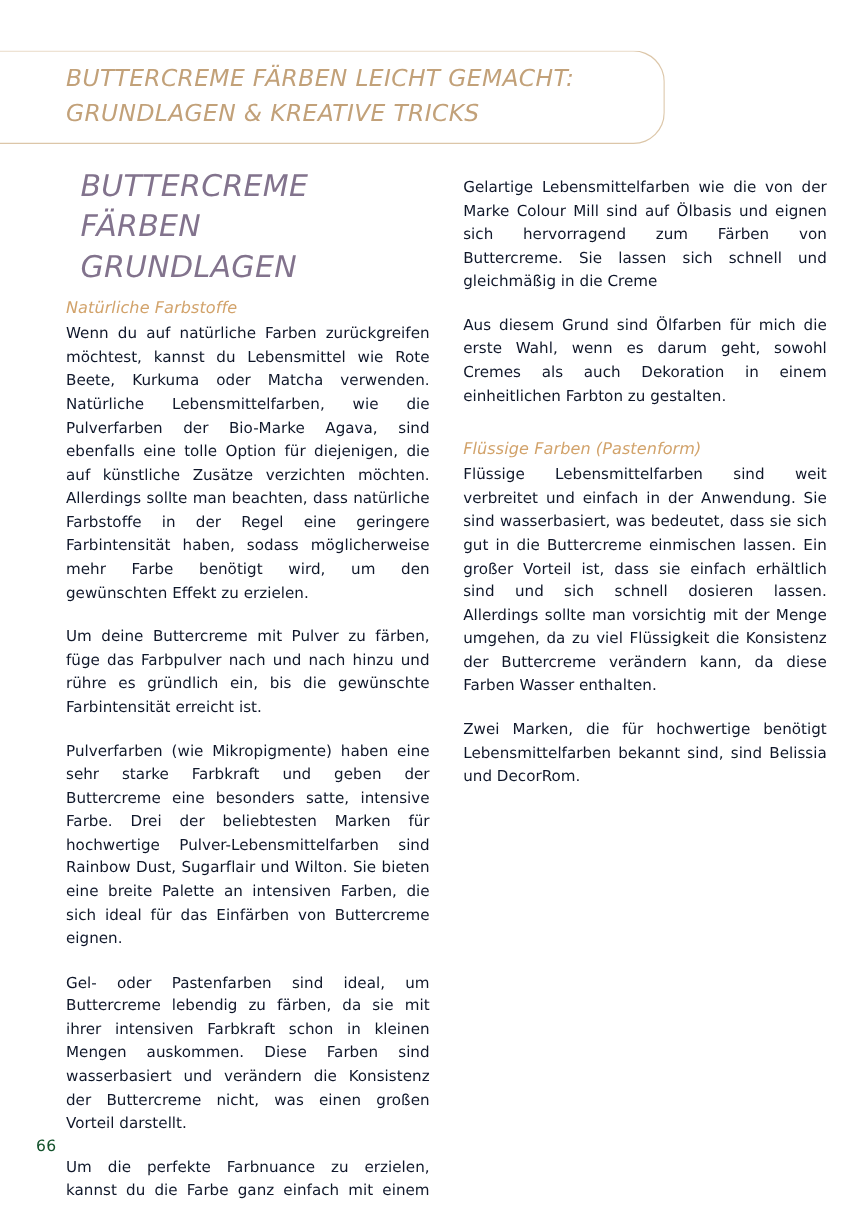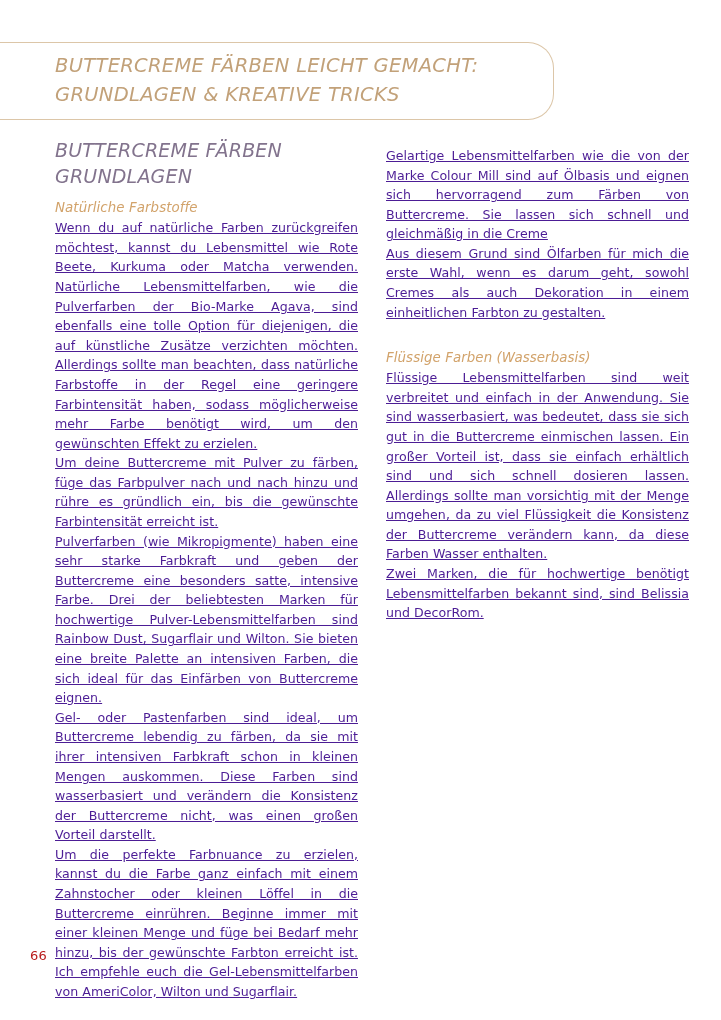--- a/index.html
+++ b/index.html
@@ -66,25 +66,25 @@
   .col {
     width: 303px;
     flex: 0 0 303px;
   }
   .col-right {
     padding-top: 8px;
   }
 
   
   .section-title {
-    margin: 0 0 9px 0;
+    margin: 0 0 9px 12px;
     font-family: "DejaVu Sans", sans-serif;
     font-style: italic;
     font-weight: 400;
-    font-size: 19px;
+    font-size: 25px;
     line-height: 1.35;
     letter-spacing: 0.01em;
     color: #82738d;
     white-space: pre-line;
   }
   .sub-title {
     margin: 0 0 1px 0;
     font-family: "DejaVu Sans", sans-serif;
     font-style: italic;
     font-weight: 400;
@@ -99,40 +99,40 @@
   }
   .sub-title.tight {
     margin-top: 0;
   }
   .body-p {
     margin: 0 0 0 0;
     font-family: "DejaVu Sans", sans-serif;
     font-size: 12.6px;
     line-height: 1.555;
     letter-spacing: 0.002em;
-    color: #4c1d95;
+    color: #0f172a;
     text-align: justify;
     text-align-last: left;
     hyphens: manual;
-    text-decoration: underline;
   }
   .body-p + .body-p {
+    margin-top: 17px;
   }
   .spacer-sub {
     margin-top: 26px;
   }
 
   
   .page-number {
     position: absolute;
     left: 30px;
     bottom: 38px;
     font-family: "DejaVu Sans", sans-serif;
     font-size: 13px;
-    color: #b91c1c;
+    color: #14532d;
     letter-spacing: 0.02em;
   }
 </style>
 </head>
 <body>
 
 <div class="page">
 
   <div class="header-banner">
     <h1 class="header-title">BUTTERCREME FÄRBEN LEICHT GEMACHT:
@@ -155,21 +155,21 @@
       <p class="body-p">Gel- oder Pastenfarben sind ideal, um Buttercreme lebendig zu färben, da sie mit ihrer intensiven Farbkraft schon in kleinen Mengen auskommen. Diese Farben sind wasserbasiert und verändern die Konsistenz der Buttercreme nicht, was einen großen Vorteil darstellt.</p>
       <p class="body-p">Um die perfekte Farbnuance zu erzielen, kannst du die Farbe ganz einfach mit einem Zahnstocher oder kleinen Löffel in die Buttercreme einrühren. Beginne immer mit einer kleinen Menge und füge bei Bedarf mehr hinzu, bis der gewünschte Farbton erreicht ist. Ich empfehle euch die Gel-Lebensmittelfarben von AmeriColor, Wilton und Sugarflair.</p>
 
     </div>
 
     <div class="col col-right">
 
       <p class="body-p">Gelartige Lebensmittelfarben wie die von der Marke Colour Mill sind auf Ölbasis und eignen sich hervorragend zum Färben von Buttercreme. Sie lassen sich schnell und gleichmäßig in die Creme</p>
       <p class="body-p">Aus diesem Grund sind Ölfarben für mich die erste Wahl, wenn es darum geht, sowohl Cremes als auch Dekoration in einem einheitlichen Farbton zu gestalten.</p>
 
-      <h3 class="sub-title spacer-sub">Flüssige Farben (Wasserbasis)</h3>
+      <h3 class="sub-title spacer-sub">Flüssige Farben (Pastenform)</h3>
       <p class="body-p">Flüssige Lebensmittelfarben sind weit verbreitet und einfach in der Anwendung. Sie sind wasserbasiert, was bedeutet, dass sie sich gut in die Buttercreme einmischen lassen. Ein großer Vorteil ist, dass sie einfach erhältlich sind und sich schnell dosieren lassen. Allerdings sollte man vorsichtig mit der Menge umgehen, da zu viel Flüssigkeit die Konsistenz der Buttercreme verändern kann, da diese Farben Wasser enthalten.</p>
       <p class="body-p">Zwei Marken, die für hochwertige benötigt Lebensmittelfarben bekannt sind, sind Belissia und DecorRom.</p>
 
     </div>
 
   </div>
 
   <div class="page-number">66</div>
 
 </div>

